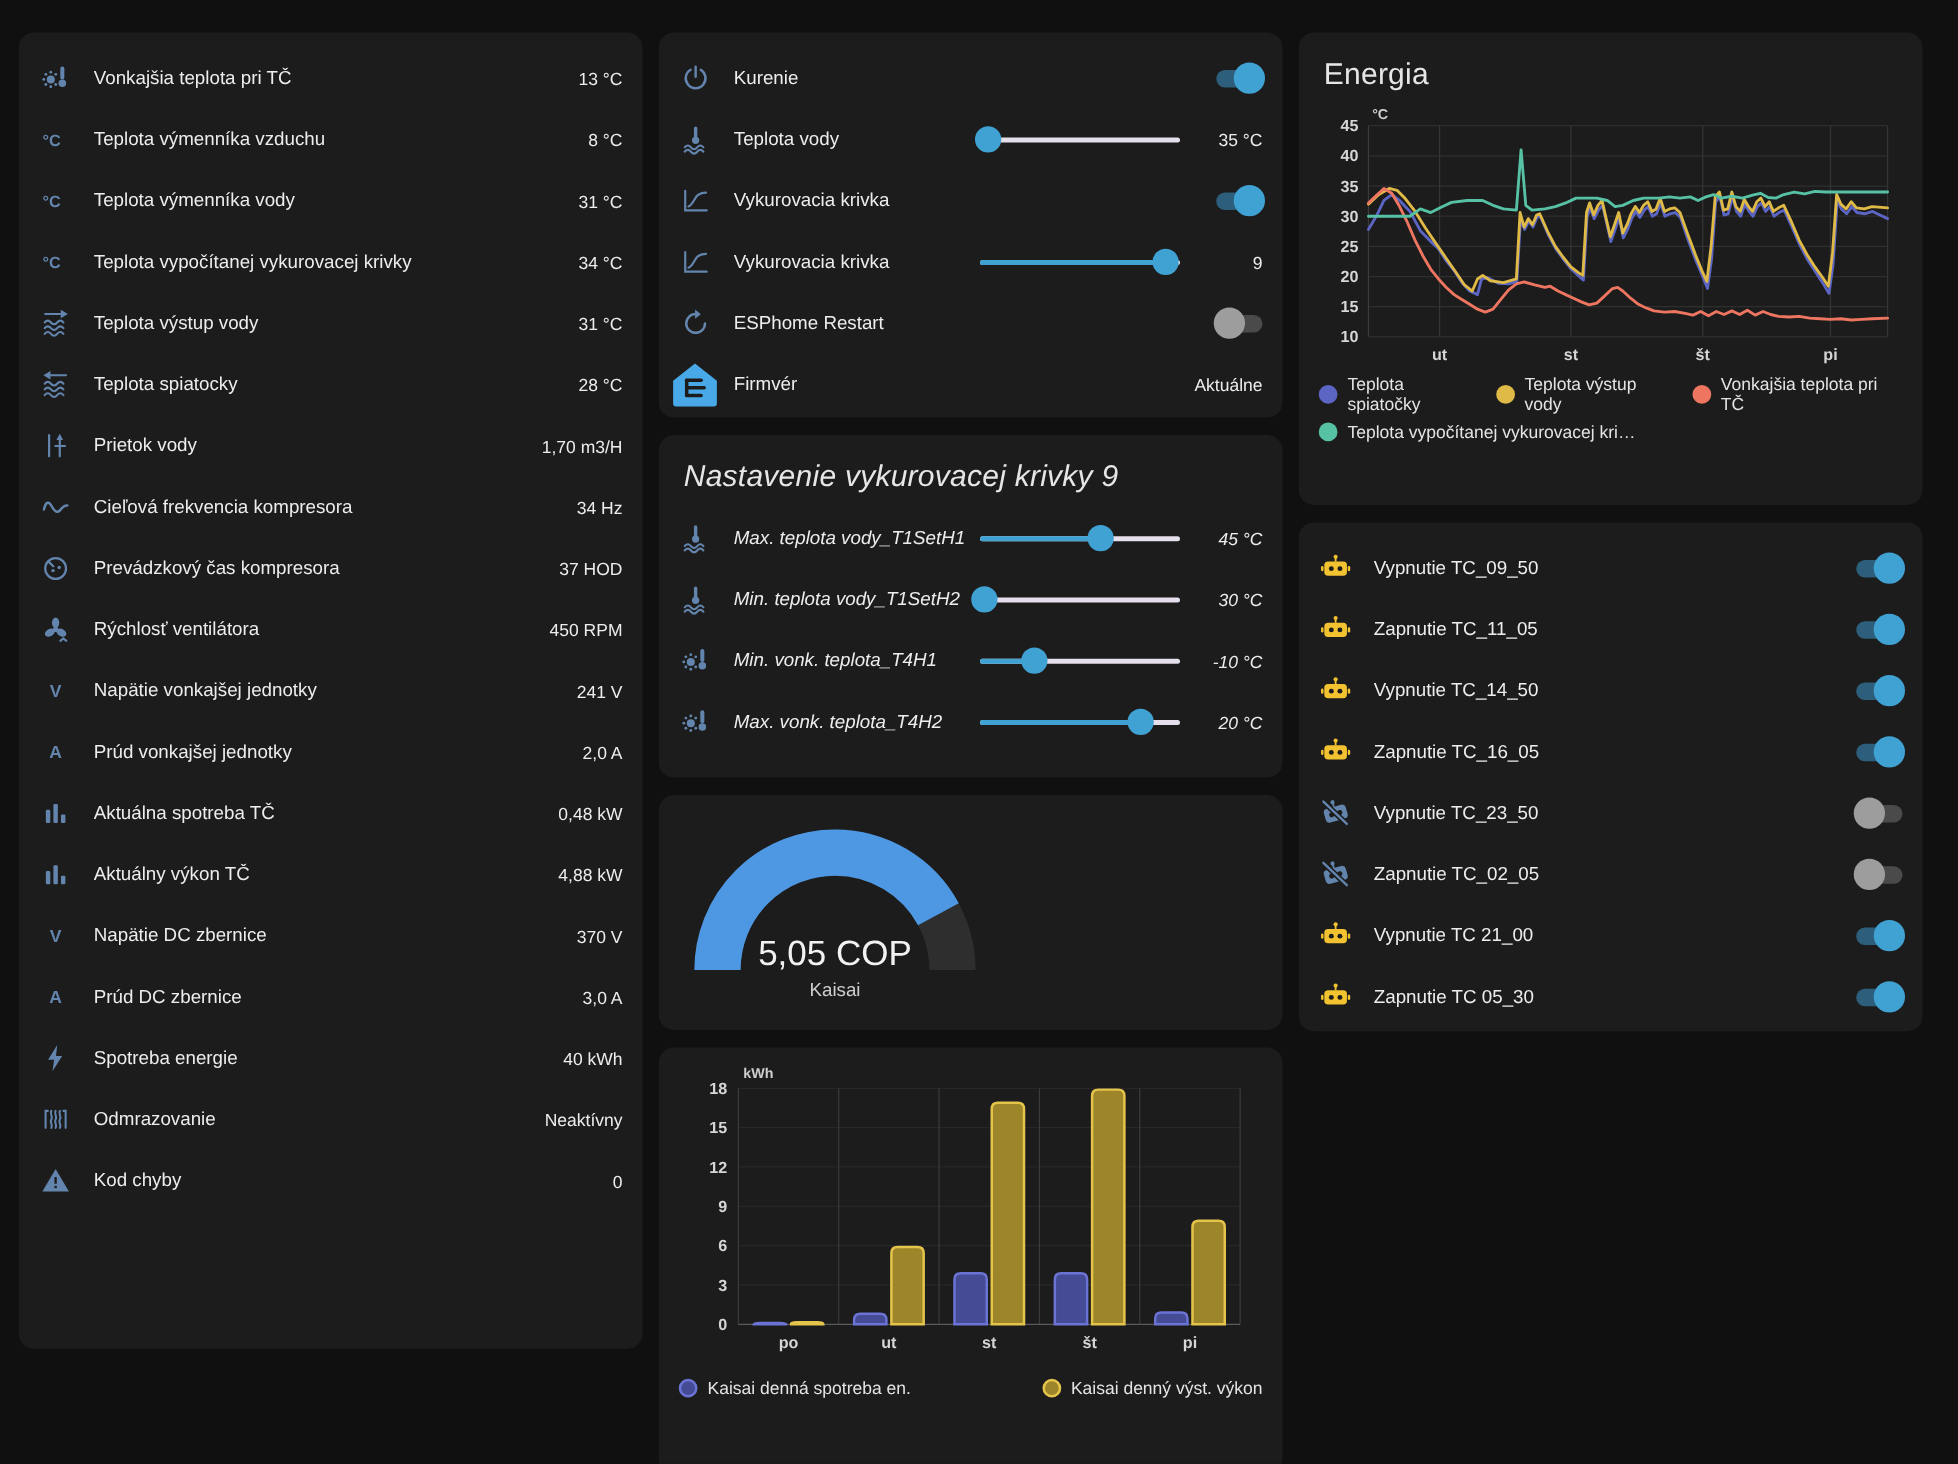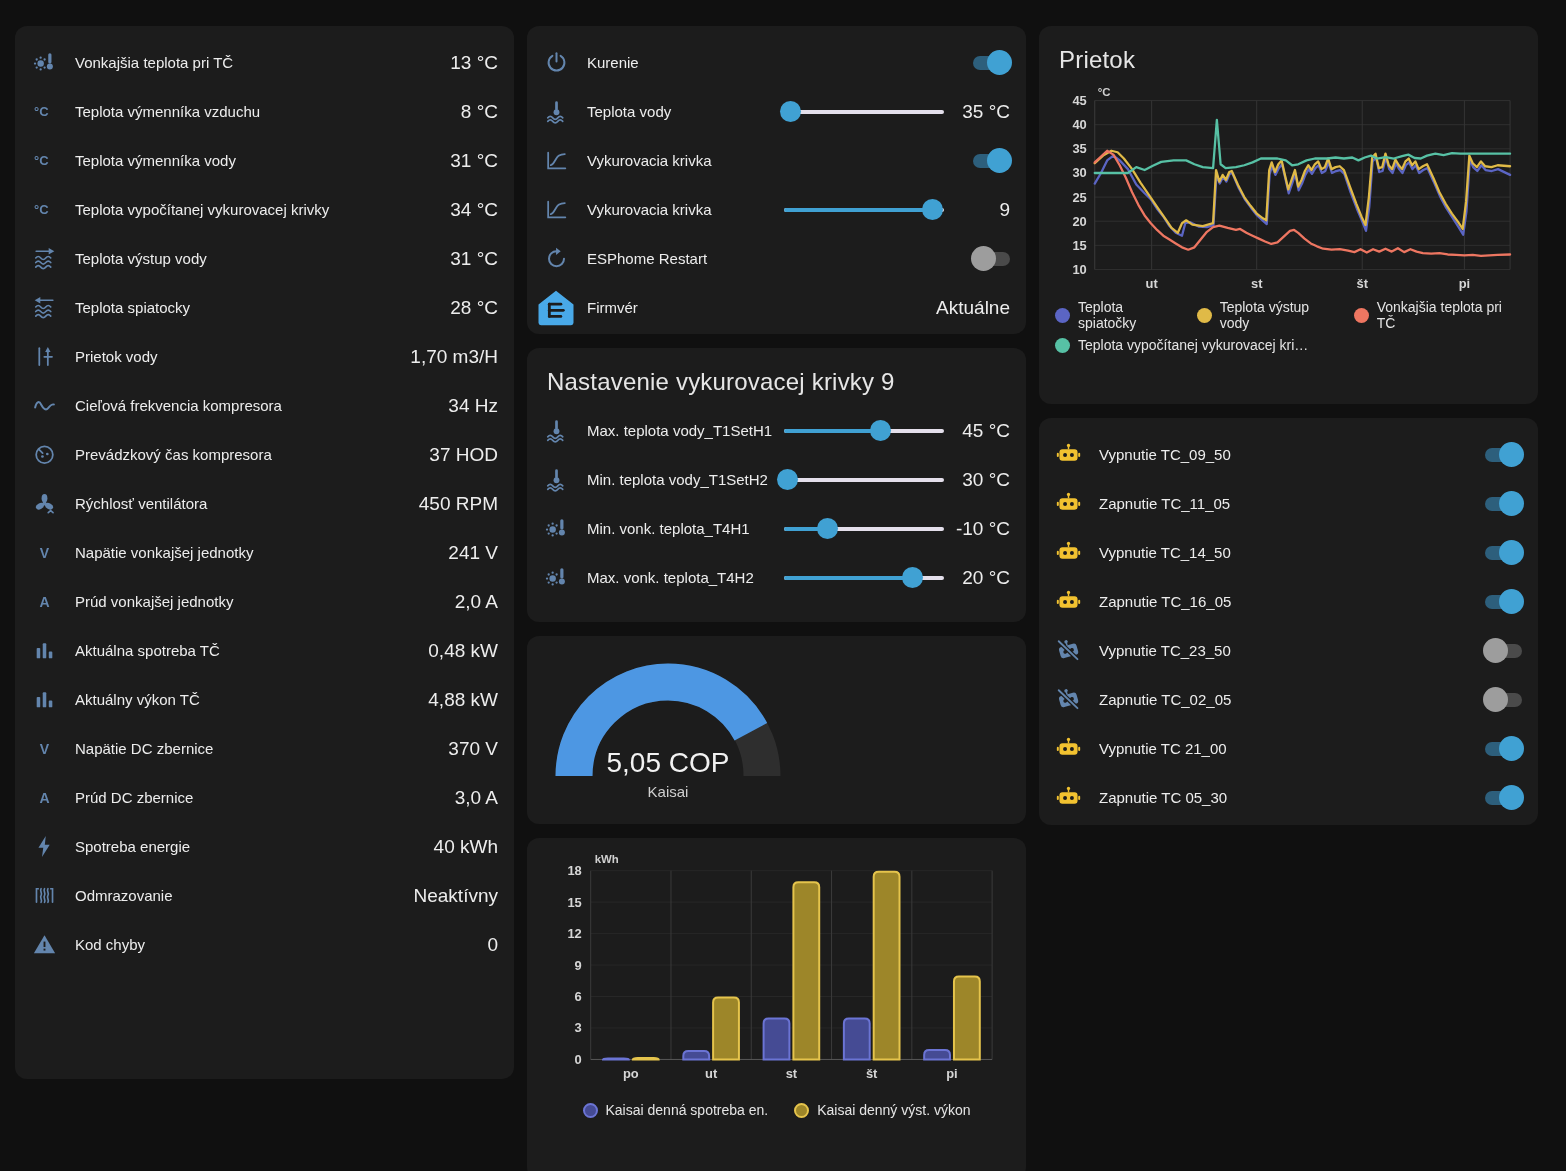--- a/index.html
+++ b/index.html
@@ -11,48 +11,48 @@
   }
   .page { display: flex; gap: 13px; padding: 8px 15px; margin-top: 18px; }
   .col { display: flex; flex-direction: column; gap: 14px; width: 499px; flex: 0 0 499px; }
   .card { background: #1c1c1c; border-radius: 12px; padding: 12px 16px; overflow: hidden; }
   .card h2 { font-size: 24px; font-weight: 400; color: #e6e6e6; padding: 8px 0 10px 4px; letter-spacing: .2px; }
   .row { display: flex; align-items: center; height: 49px; }
   .icon { width: 26px; height: 26px; flex: 0 0 26px; margin-right: 18px; color: #6385ad; display: inline-flex; align-items: center; justify-content: center; }
   .icon svg { display: block; }
   .icon.big { width: 42px; height: 42px; flex-basis: 42px; margin-left: -8px; margin-right: 10px; }
   .label { flex: 1 1 auto; font-size: 15px; color: #ededed; white-space: nowrap; overflow: hidden; }
-  .value { font-size: 19px; color: #ededed; text-align: right; margin-left: 12px; min-width: 54px; white-space: nowrap; }
+  .value { font-size: 14px; color: #ededed; text-align: right; margin-left: 12px; min-width: 54px; white-space: nowrap; }
   
   .toggle { position: relative; width: 37px; height: 14px; border-radius: 8px; margin-left: 14px; flex: 0 0 37px; }
   .toggle .knob { position: absolute; width: 25px; height: 25px; border-radius: 50%; top: -5.5px; }
   .toggle.on { background: #2d5f7c; }
   .toggle.on .knob { background: #40a1d3; right: -2px; }
   .toggle.off { background: #4a4a4a; }
   .toggle.off .knob { background: #9d9d9d; left: -2px; }
   
   .slider { position: relative; width: 160px; height: 4px; border-radius: 3px; background: #e4dfeb; margin-left: auto; flex: 0 0 160px; }
   .slider .fill { position: absolute; left: 0; top: 0; height: 100%; border-radius: 3px; background: #40a1d3; }
   .slider .sknob { position: absolute; width: 21px; height: 21px; border-radius: 50%; background: #40a1d3; top: -8.5px; margin-left: -10.5px; }
   
   svg.chart { display: block; width: 100%; }
   svg.chart text.tick { font-size: 13px; font-weight: 600; fill: #d6d6d6; font-family: "Liberation Sans", sans-serif; }
   svg.chart text.unit { font-size: 11.5px; font-weight: 700; fill: #cfcfcf; font-family: "Liberation Sans", sans-serif; }
-  .legend { display: flex; justify-content: center; flex-wrap: wrap; gap: 2px 26px; padding: 6px 0 4px; }
+  .legend { display: flex; justify-content: space-between; flex-wrap: wrap; gap: 2px 26px; padding: 6px 0 4px; }
   .legend-row { display: flex; justify-content: space-between; gap: 13px; padding: 3px 0; }
   .legend-item { display: flex; align-items: center; gap: 8px; font-size: 14px; color: #e4e4e4; }
   .legend-dot { width: 15px; height: 15px; border-radius: 50%; flex: 0 0 15px; }
   
   .gauge-card { display: flex; flex-direction: column; align-items: flex-start; justify-content: center; height: 188px; }
   .gauge-wrap { position: relative; width: 250px; }
   .gauge-wrap svg { display: block; }
   .gauge-value { font-size: 28px; font-weight: 500; fill: #f2f2f2; font-family: "Liberation Sans", sans-serif; }
   .gauge-name { font-size: 15px; fill: #cfcfcf; font-family: "Liberation Sans", sans-serif; }
   .h-controls { height: 308px; }
-  .h-curve { height: 274px; }
+  .h-curve { height: 274px; font-style: italic; }
   .h-energy { height: 341px; }
   .h-sensors { height: 1053px; }
   .h-teploty { height: 378px; }
   .h-autom { height: 407px; }
 </style>
 </head>
 <body>
 
 <div class="page">
 
@@ -549,21 +549,21 @@
           <span class="legend-item">
             <span class="legend-dot" style="background:#9d8629;border:2px solid #e5c44c"></span>
             <span>Kaisai denný výst. výkon</span>
           </span>
         </div>
     </div>
   </div>
 
   <div class="col">
     <div class="card h-teploty">
-      <h2>Prietok</h2>
+      <h2>Energia</h2>
       <svg id="teploty-svg" class="chart" viewBox="0 0 470 212" height="212">
           <line x1="40" y1="16" x2="458" y2="16" stroke="#2f2f2f"></line>
           <text x="32" y="20.5" text-anchor="end" class="tick">45</text>
           <line x1="40" y1="40.285714285714285" x2="458" y2="40.285714285714285" stroke="#2f2f2f"></line>
           <text x="32" y="44.785714285714285" text-anchor="end" class="tick">40</text>
           <line x1="40" y1="64.57142857142857" x2="458" y2="64.57142857142857" stroke="#2f2f2f"></line>
           <text x="32" y="69.07142857142857" text-anchor="end" class="tick">35</text>
           <line x1="40" y1="88.85714285714286" x2="458" y2="88.85714285714286" stroke="#2f2f2f"></line>
           <text x="32" y="93.35714285714286" text-anchor="end" class="tick">30</text>
           <line x1="40" y1="113.14285714285714" x2="458" y2="113.14285714285714" stroke="#2f2f2f"></line>

